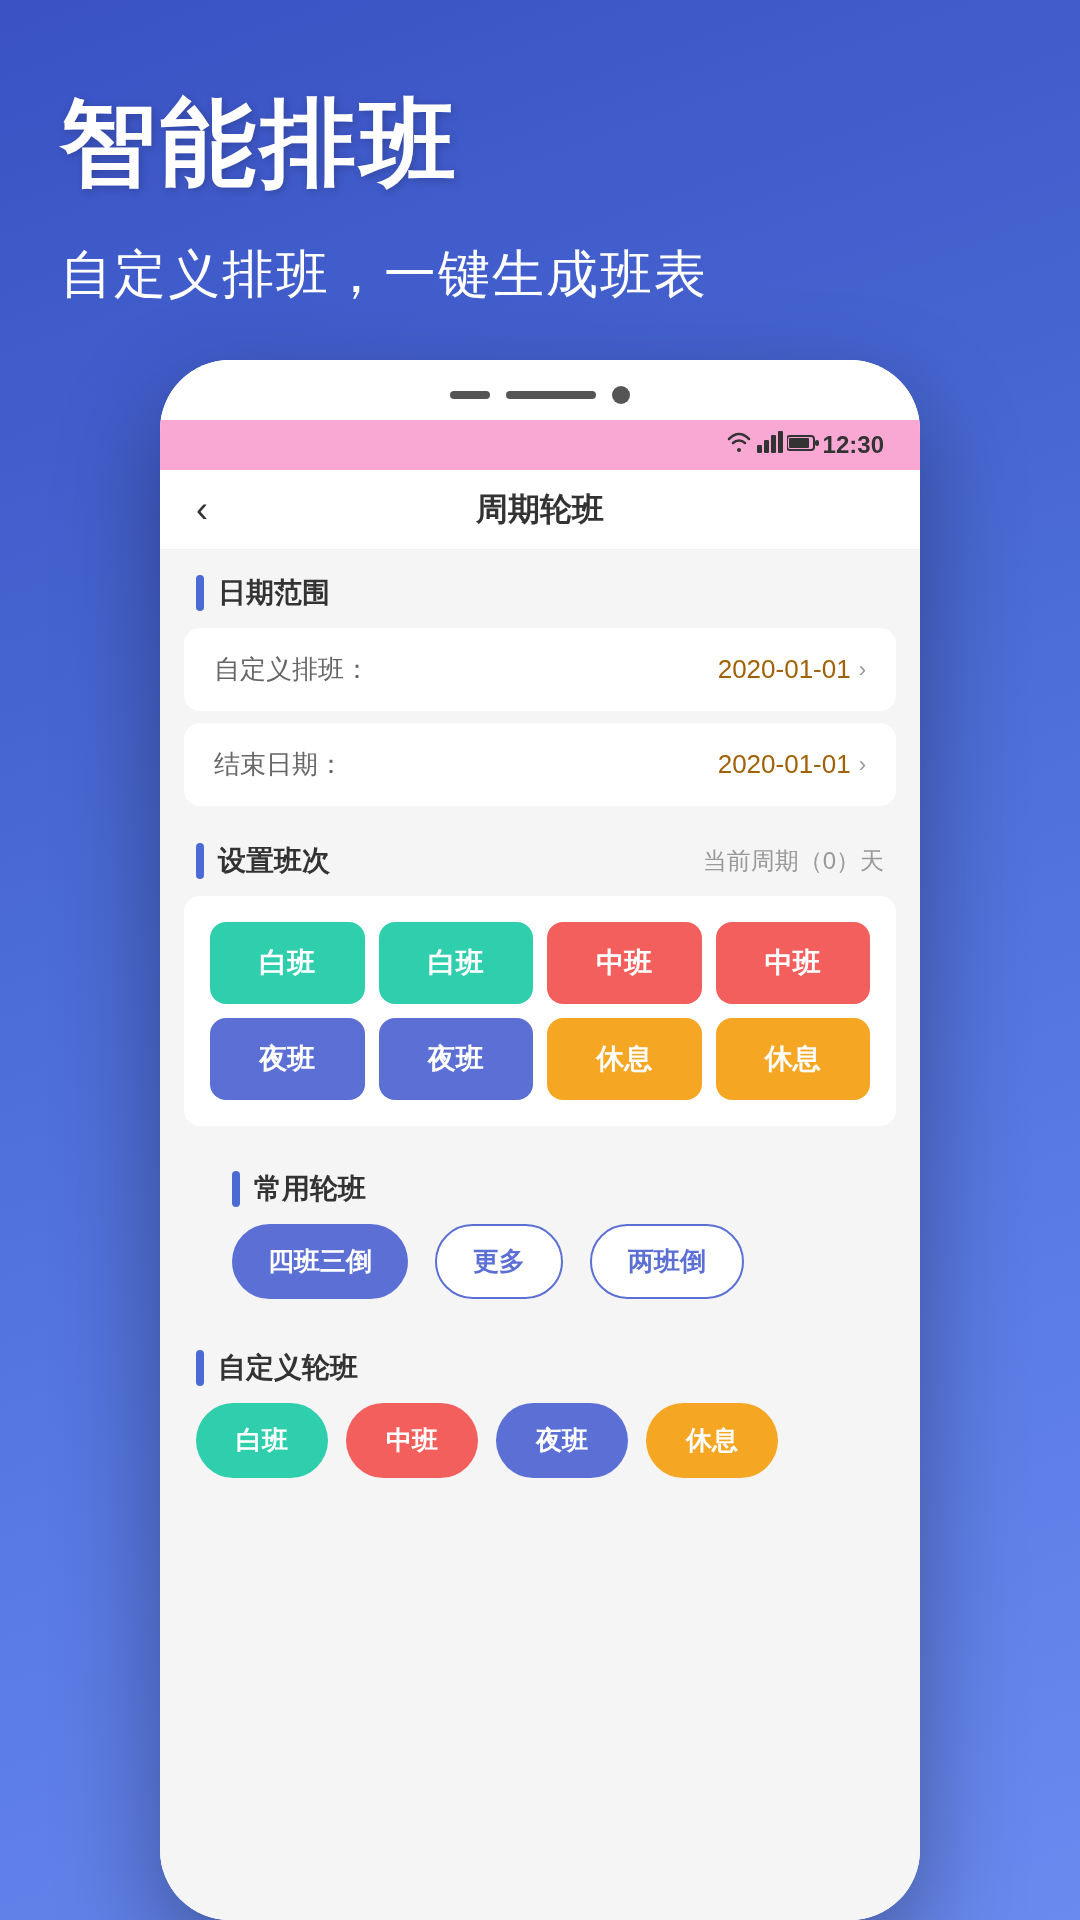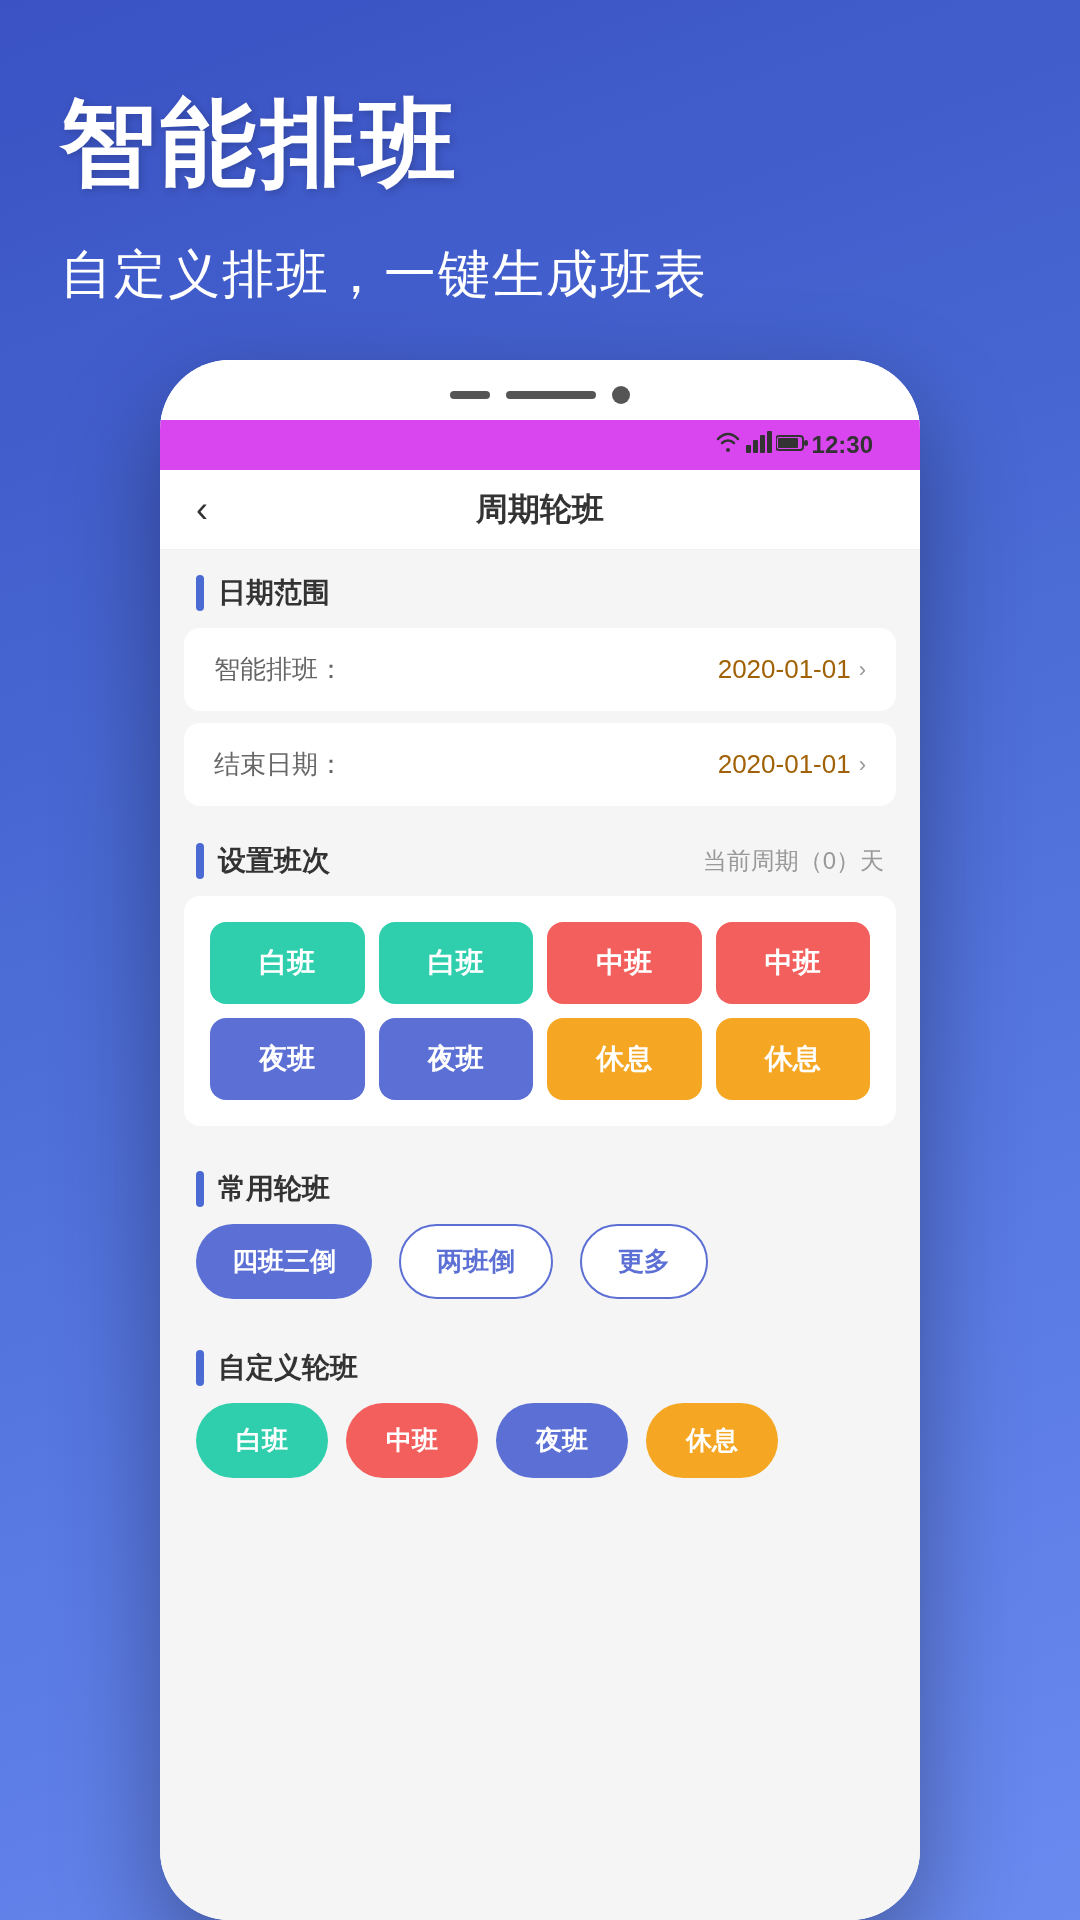--- a/index.html
+++ b/index.html
@@ -72,26 +72,26 @@
     }
     .notch-circle {
       width: 18px;
       height: 18px;
       background: #555;
       border-radius: 50%;
     }
 
     
     .status-bar {
-      background: #d946ef;
+      background: #f9a8d4;
       height: 50px;
       display: flex;
       align-items: center;
       justify-content: flex-end;
-      padding: 0 47px;
+      padding: 0 36px;
       gap: 4px;
     }
     .status-icon {
       color: #333;
       font-size: 22px;
     }
     .status-time {
       font-size: 24px;
       font-weight: 600;
       color: #333;
@@ -210,20 +210,21 @@
       text-align: center;
     }
     .shift-btn.green { background: #2fcfad; }
     .shift-btn.red { background: #f25f5c; }
     .shift-btn.blue { background: #5b6fd4; }
     .shift-btn.orange { background: #f5a623; }
 
     
     .common-section {
       padding: 0 0 10px;
+      margin-left: 36px;
     }
     .common-buttons {
       display: flex;
       gap: 27px;
       padding: 0 36px 16px;
     }
     .common-btn {
       border-radius: 50px;
       padding: 18px 36px;
       font-size: 26px;
@@ -317,21 +318,21 @@
   <div class="content">
 
     <div class="section-header">
       <div class="section-title-row">
         <div class="section-dot"></div>
         <div class="section-title">日期范围</div>
       </div>
     </div>
 
     <div class="date-card">
-      <span class="date-label">智能排班：</span>
+      <span class="date-label">自定义排班：</span>
       <div class="date-value-row">
         <span class="date-value">2020-01-01</span>
         <span class="chevron">›</span>
       </div>
     </div>
 
     <div class="date-card">
       <span class="date-label">结束日期：</span>
       <div class="date-value-row">
         <span class="date-value">2020-01-01</span>
@@ -362,22 +363,22 @@
 
     <div class="common-section">
       <div class="section-header">
         <div class="section-title-row">
           <div class="section-dot"></div>
           <div class="section-title">常用轮班</div>
         </div>
       </div>
       <div class="common-buttons">
         <button class="common-btn filled">四班三倒</button>
+        <button class="common-btn outline">更多</button>
         <button class="common-btn outline">两班倒</button>
-        <button class="common-btn outline">更多</button>
       </div>
     </div>
 
     <div class="custom-section">
       <div class="section-header">
         <div class="section-title-row">
           <div class="section-dot"></div>
           <div class="section-title">自定义轮班</div>
         </div>
       </div>

